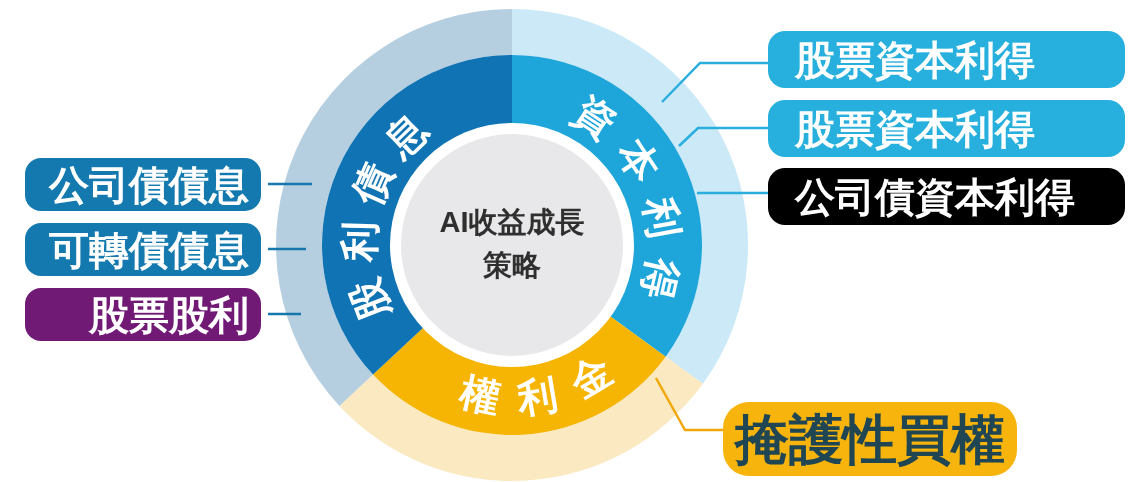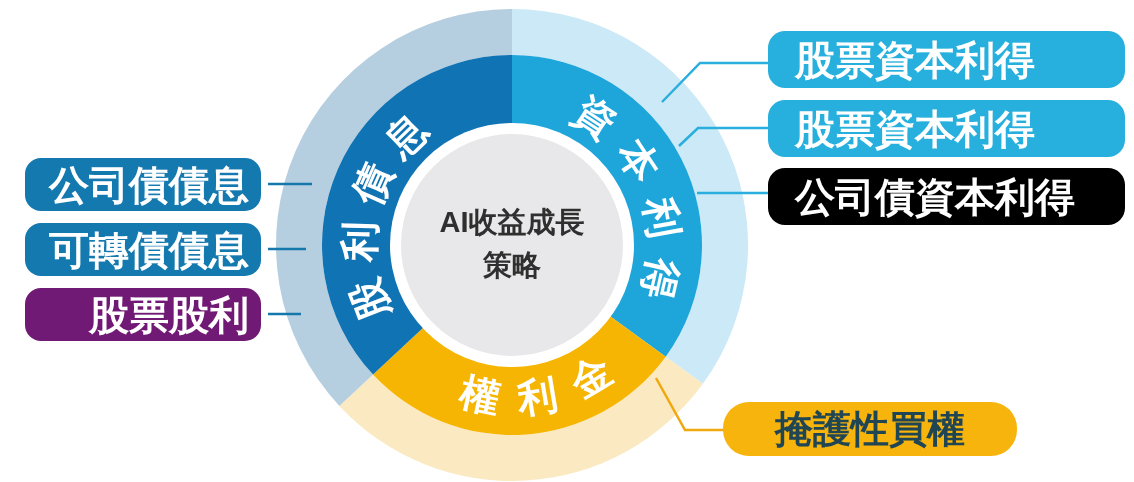--- a/index.html
+++ b/index.html
@@ -19,22 +19,22 @@
   .conn{fill:none;stroke-width:2.5px;}
   .pill{
     position:absolute;display:flex;align-items:center;box-sizing:border-box;
     color:#fff;font-weight:bold;line-height:1;white-space:nowrap;
     border-radius:17px;
   }
   .pill-left{left:25px;width:236px;height:53px;justify-content:flex-end;
     padding-right:12px;font-size:40px;border-radius:16px;}
   .pill-right{left:768px;width:357px;height:57px;justify-content:flex-start;
     padding-left:27px;font-size:40px;}
-  .pill-bottom{left:723px;width:294px;height:54px;justify-content:center;
-    font-size:38px;border-radius:26px;}
+  .pill-bottom{left:723px;width:294px;height:74px;justify-content:center;
+    font-size:54px;border-radius:26px;}
 </style>
 </head>
 <body>
 
 <div class="stage">
 
   <svg width="1134" height="482" viewBox="0 0 1134 482">
 
     <g id="rings">
         <path d="M512 9 A236 236 0 0 1 702.9280106724876 383.71731954102364 L665.71322893124 356.67919793556985 A190 190 0 0 0 512 55 Z" fill="#cbe9f6"></path>

